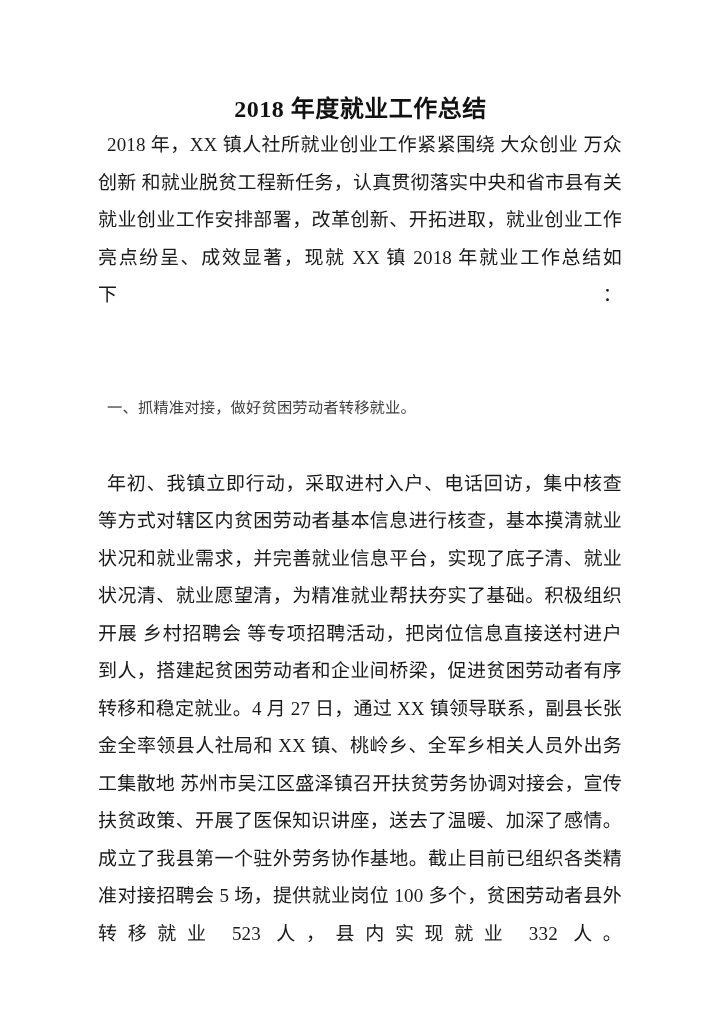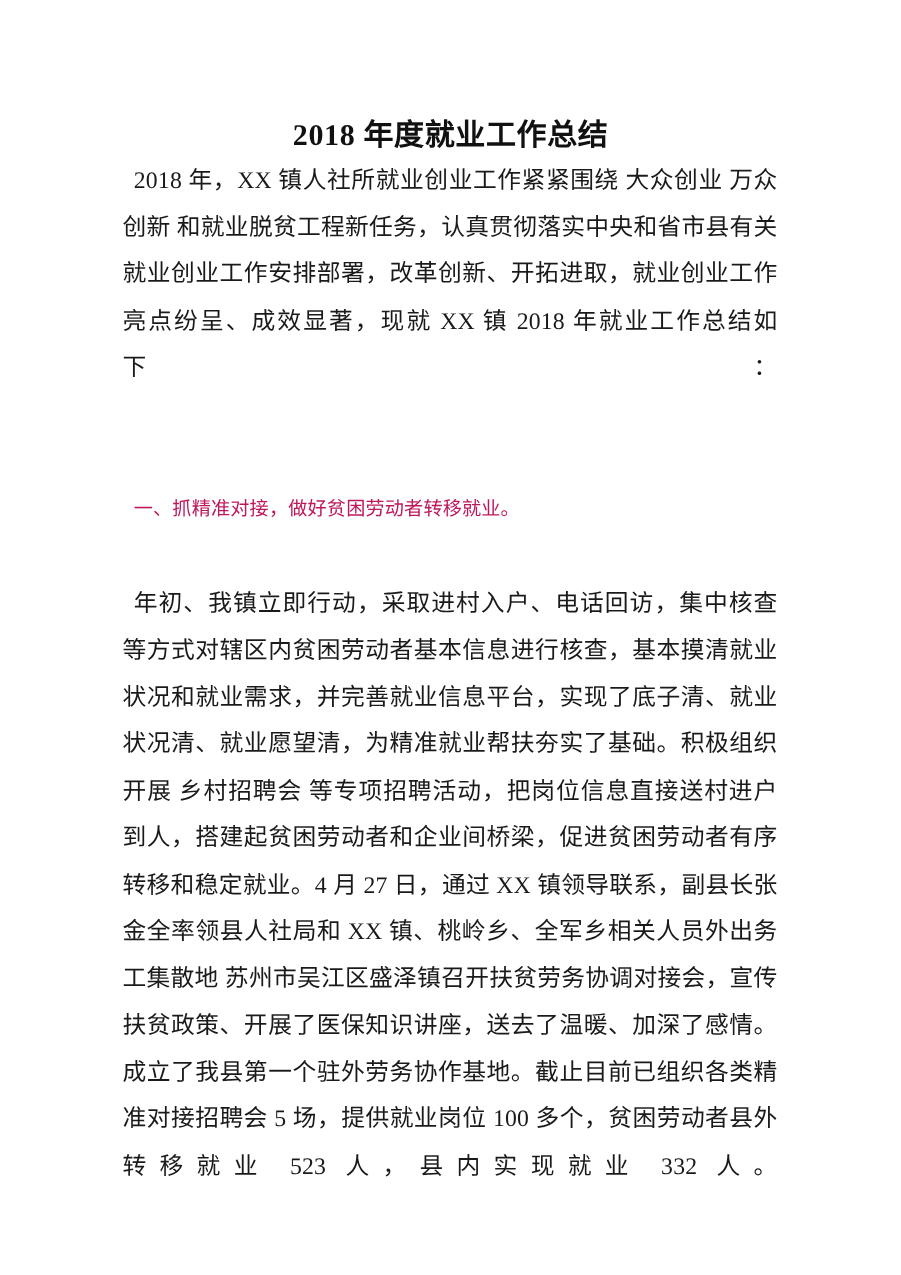--- a/index.html
+++ b/index.html
@@ -46,21 +46,21 @@
   }
   .para.indent {
     text-indent: 9px;
   }
   .block-gap { height: 38px; }
   .heading-line {
     font-size: 15.3px;
     line-height: 37.5px;
     margin: 0;
     text-indent: 9px;
-    color: #be185d;
+    color: #404040;
     letter-spacing: 0.15px;
   }
   
   .para::after {
     content: "";
     display: inline-block;
     width: 100%;
   }
 </style>
 </head>

